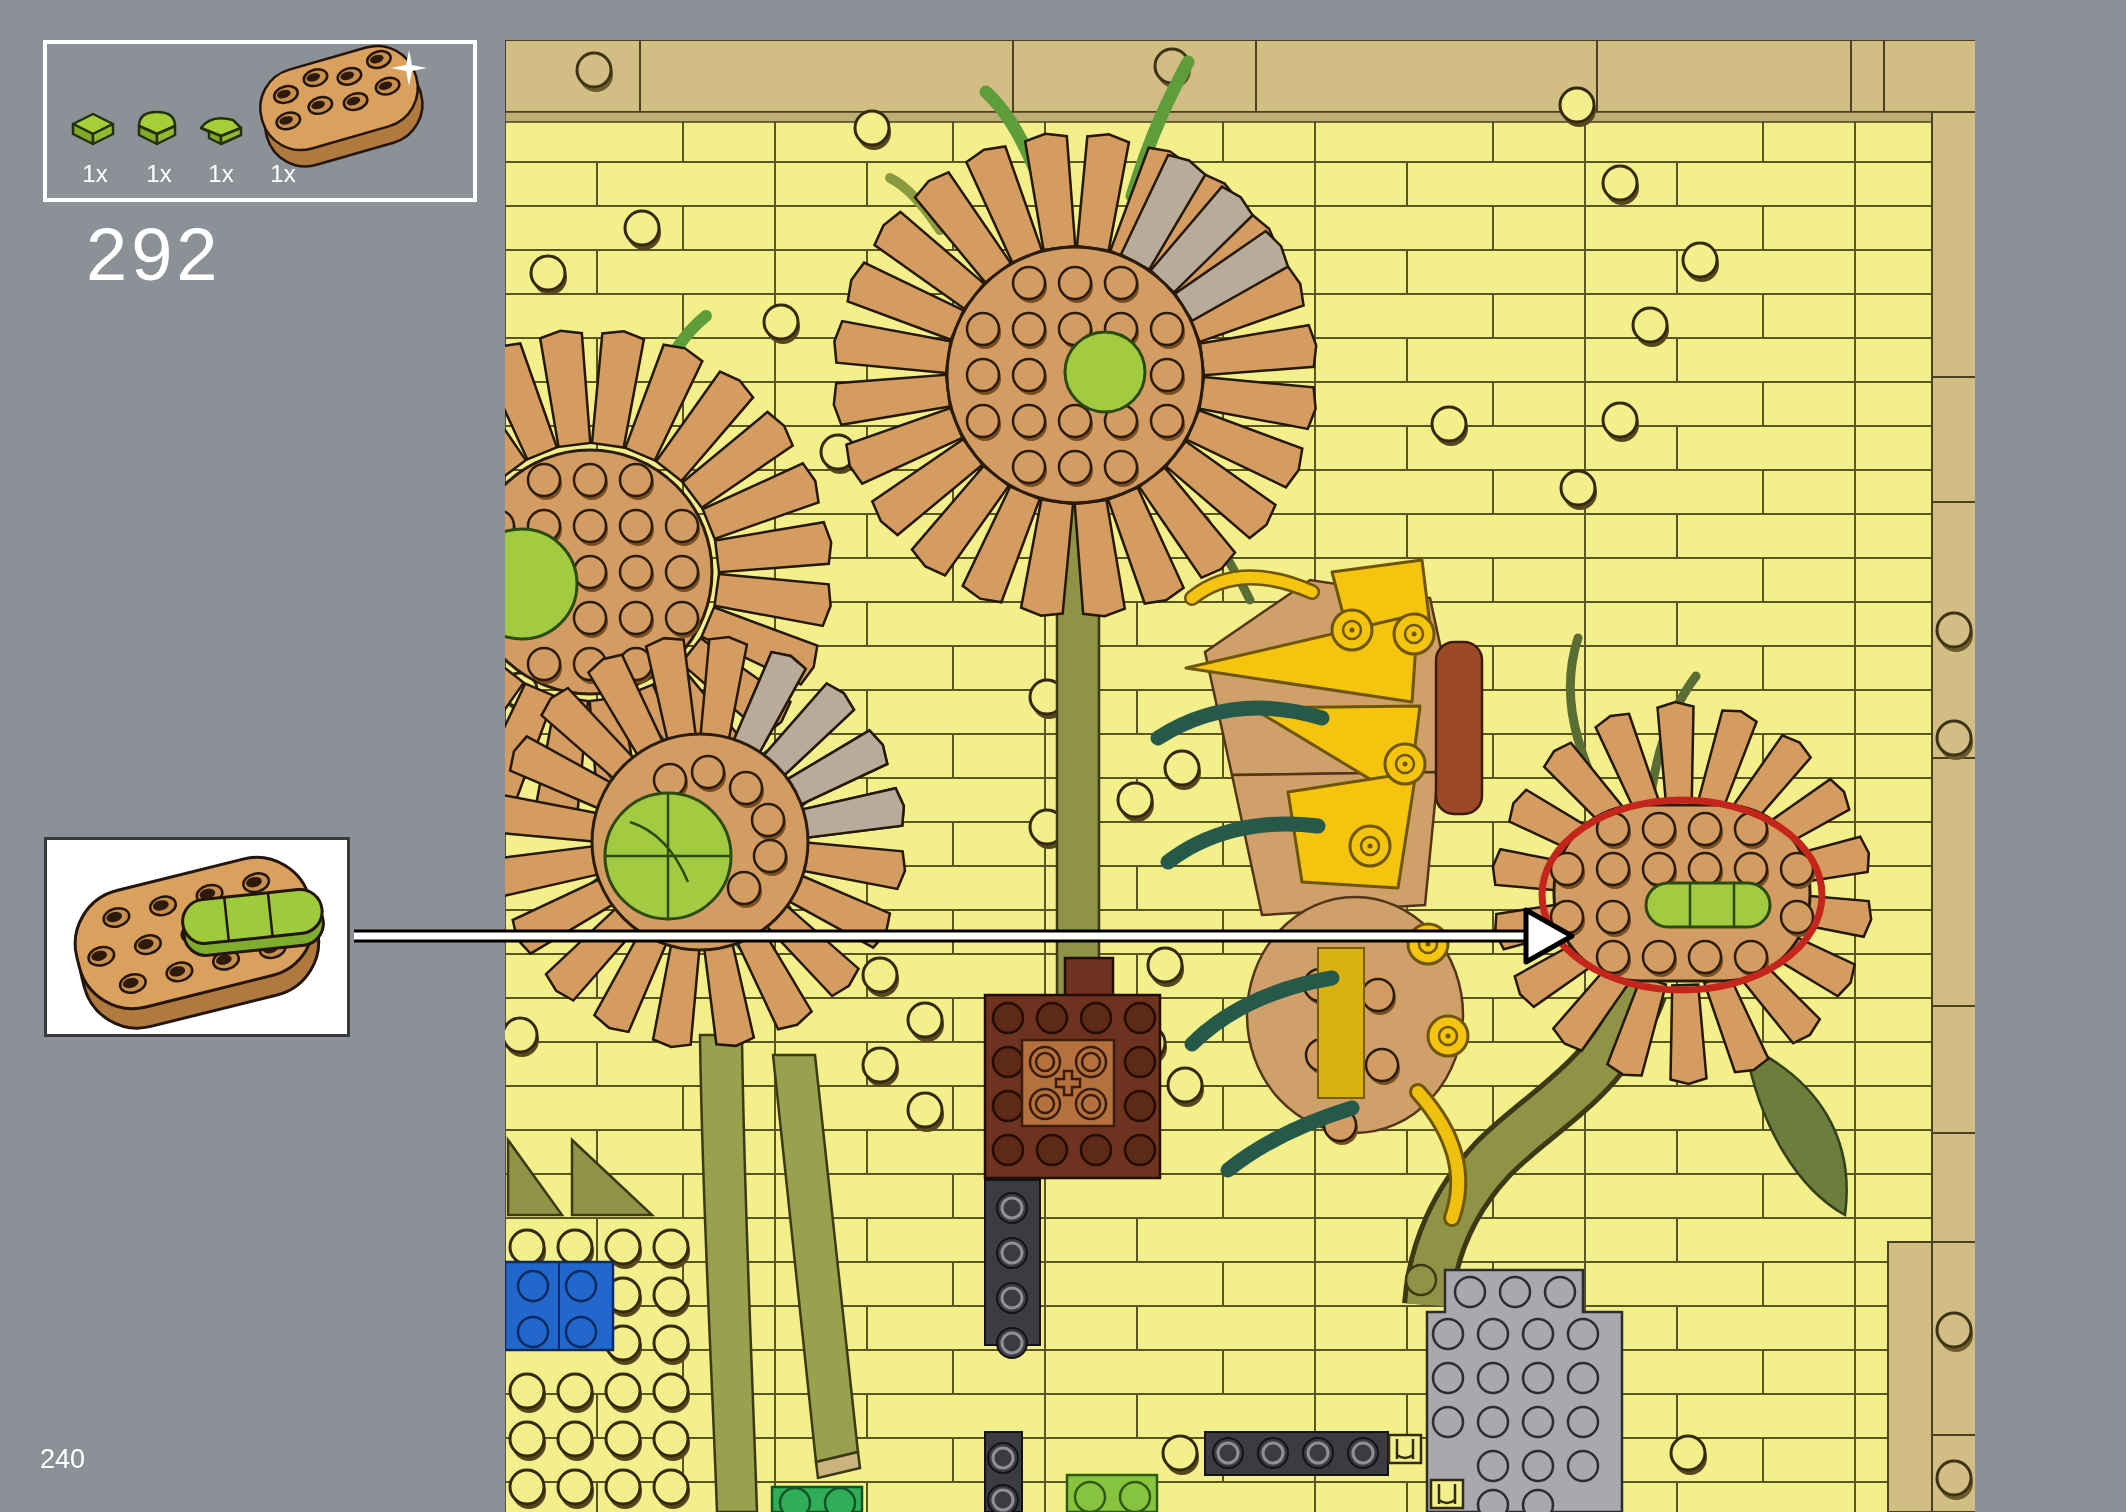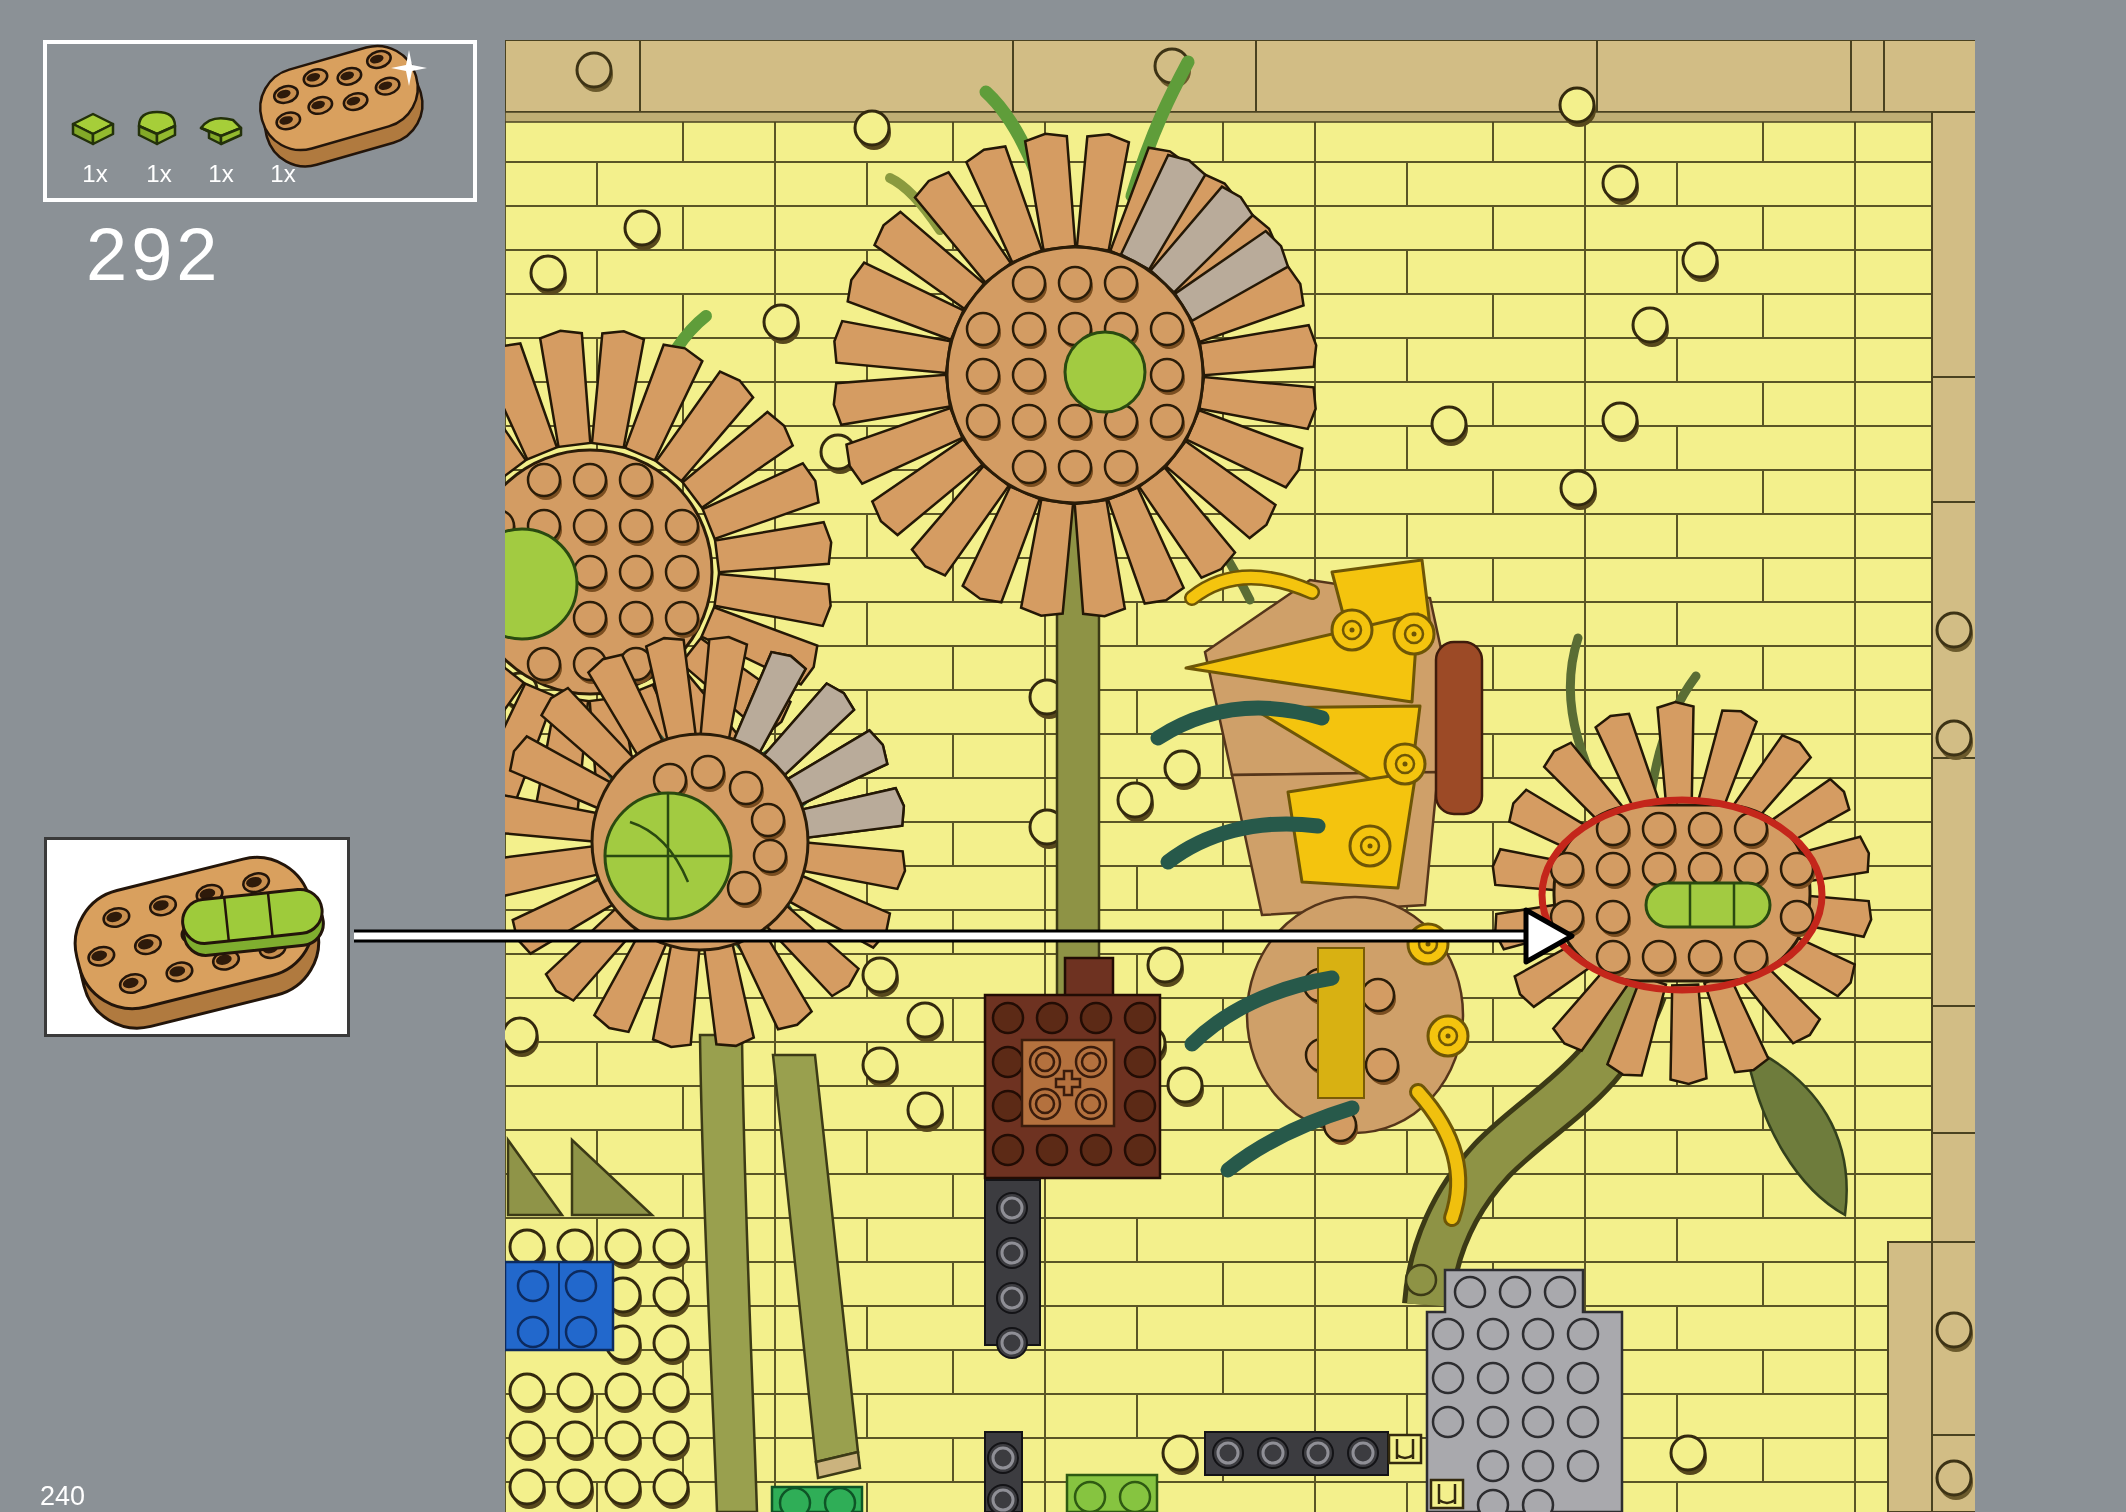--- a/index.html
+++ b/index.html
@@ -9,21 +9,21 @@
     --bgreen:#2fae57; --red:#c4261b; --outline:#33290e;
   }
   html,body{margin:0;padding:0;}
   body{width:2126px;height:1512px;position:relative;overflow:hidden;background:var(--bg);
        font-family:"Liberation Sans", sans-serif;}
   .parts-box{position:absolute;left:43px;top:40px;width:404px;height:154px;border:4px solid #ffffff;padding-left:22px;}
   .part-thumb{position:absolute;}
   .qty{position:absolute;top:116px;width:44px;text-align:center;color:#ffffff;font-size:24px;}
   .step-number{position:absolute;left:38px;top:212px;color:#ffffff;font-size:74px;font-weight:400;
                letter-spacing:4px;margin-left:48px;}
-  .page-number{position:absolute;left:40px;top:1444px;color:#ffffff;font-size:27px;margin-top:37px;}
+  .page-number{position:absolute;left:40px;top:1444px;color:#ffffff;font-size:27px;}
   .inset-box{position:absolute;left:44px;top:837px;width:300px;height:194px;background:#ffffff;
              border:3px solid #3a3a3a;}
   .build-svg{position:absolute;left:505px;top:40px;width:1470px;height:1472px;}
   .arrow-svg{position:absolute;left:340px;top:898px;width:1260px;height:76px;}
   .sparkle{position:absolute;left:340px;top:2px;}
 </style>
 </head>
 <body>
 
 <div class="parts-box">

